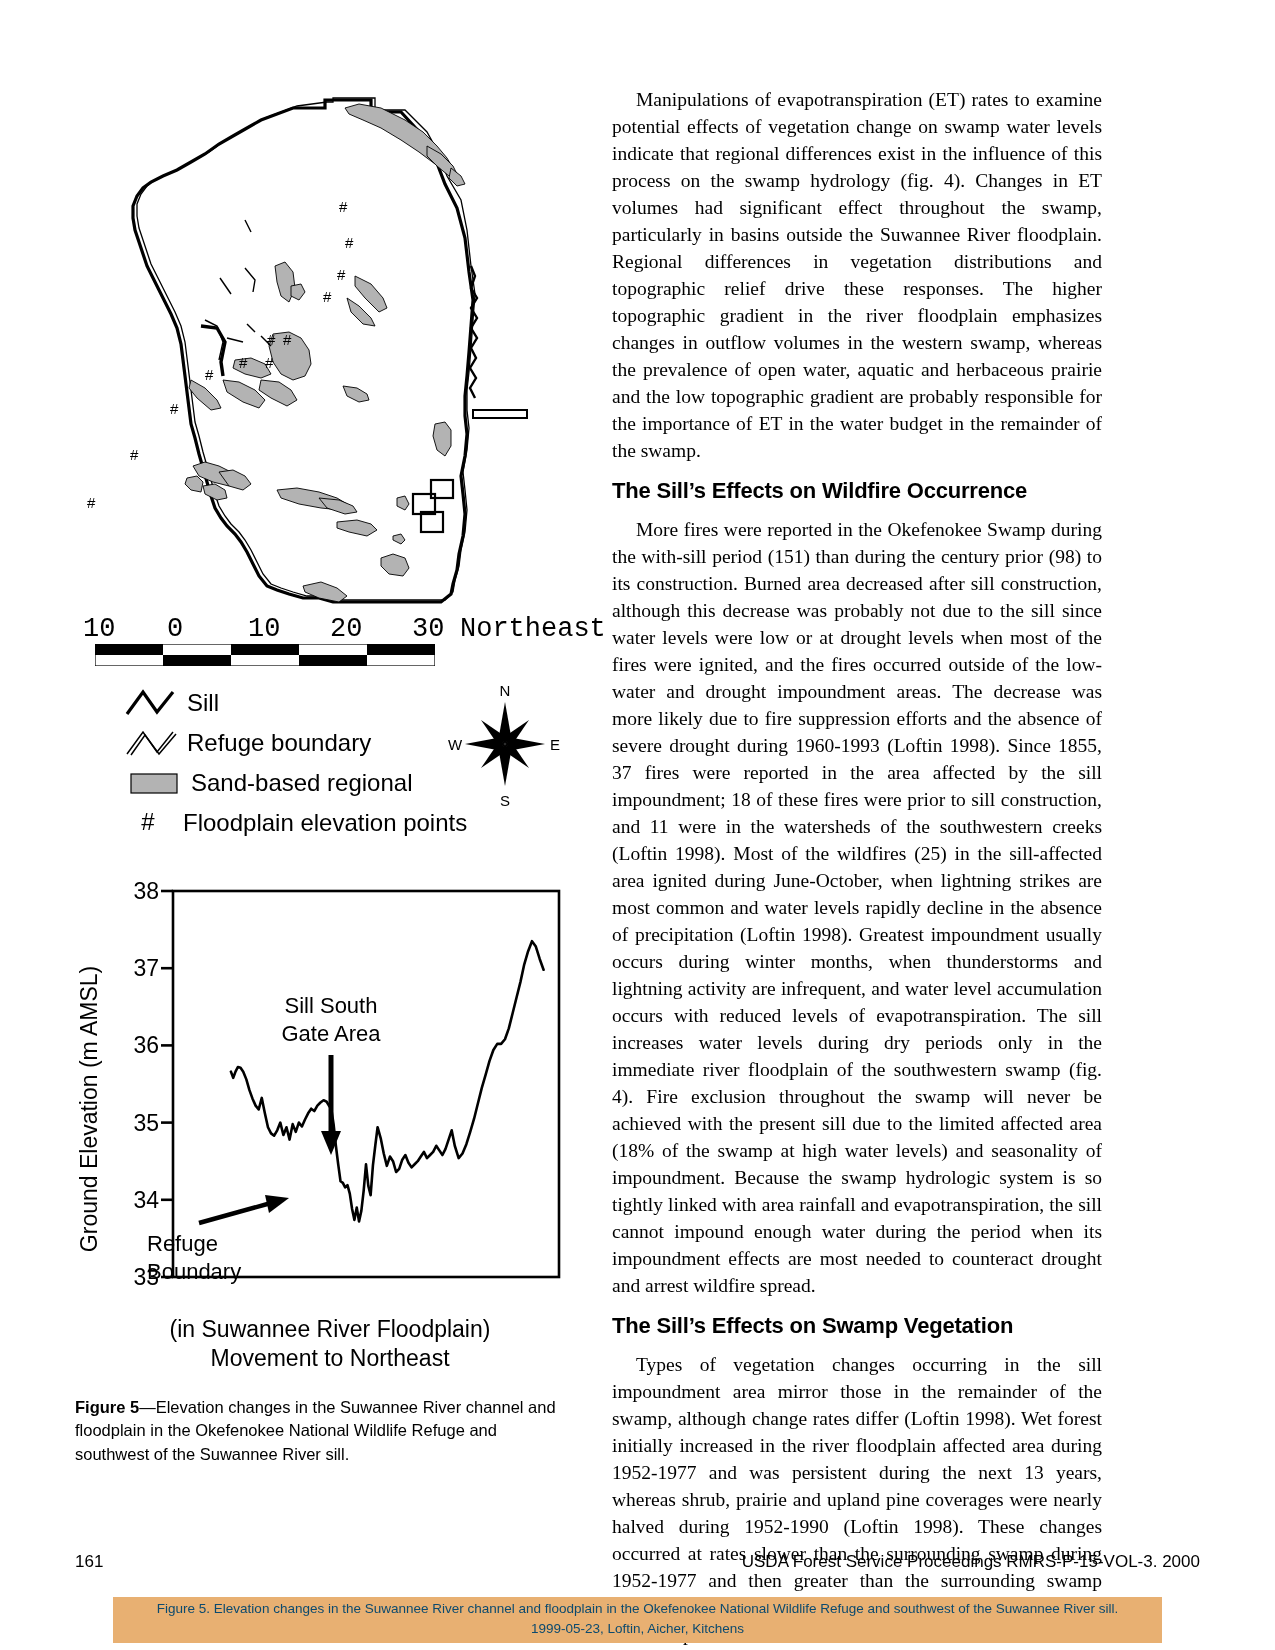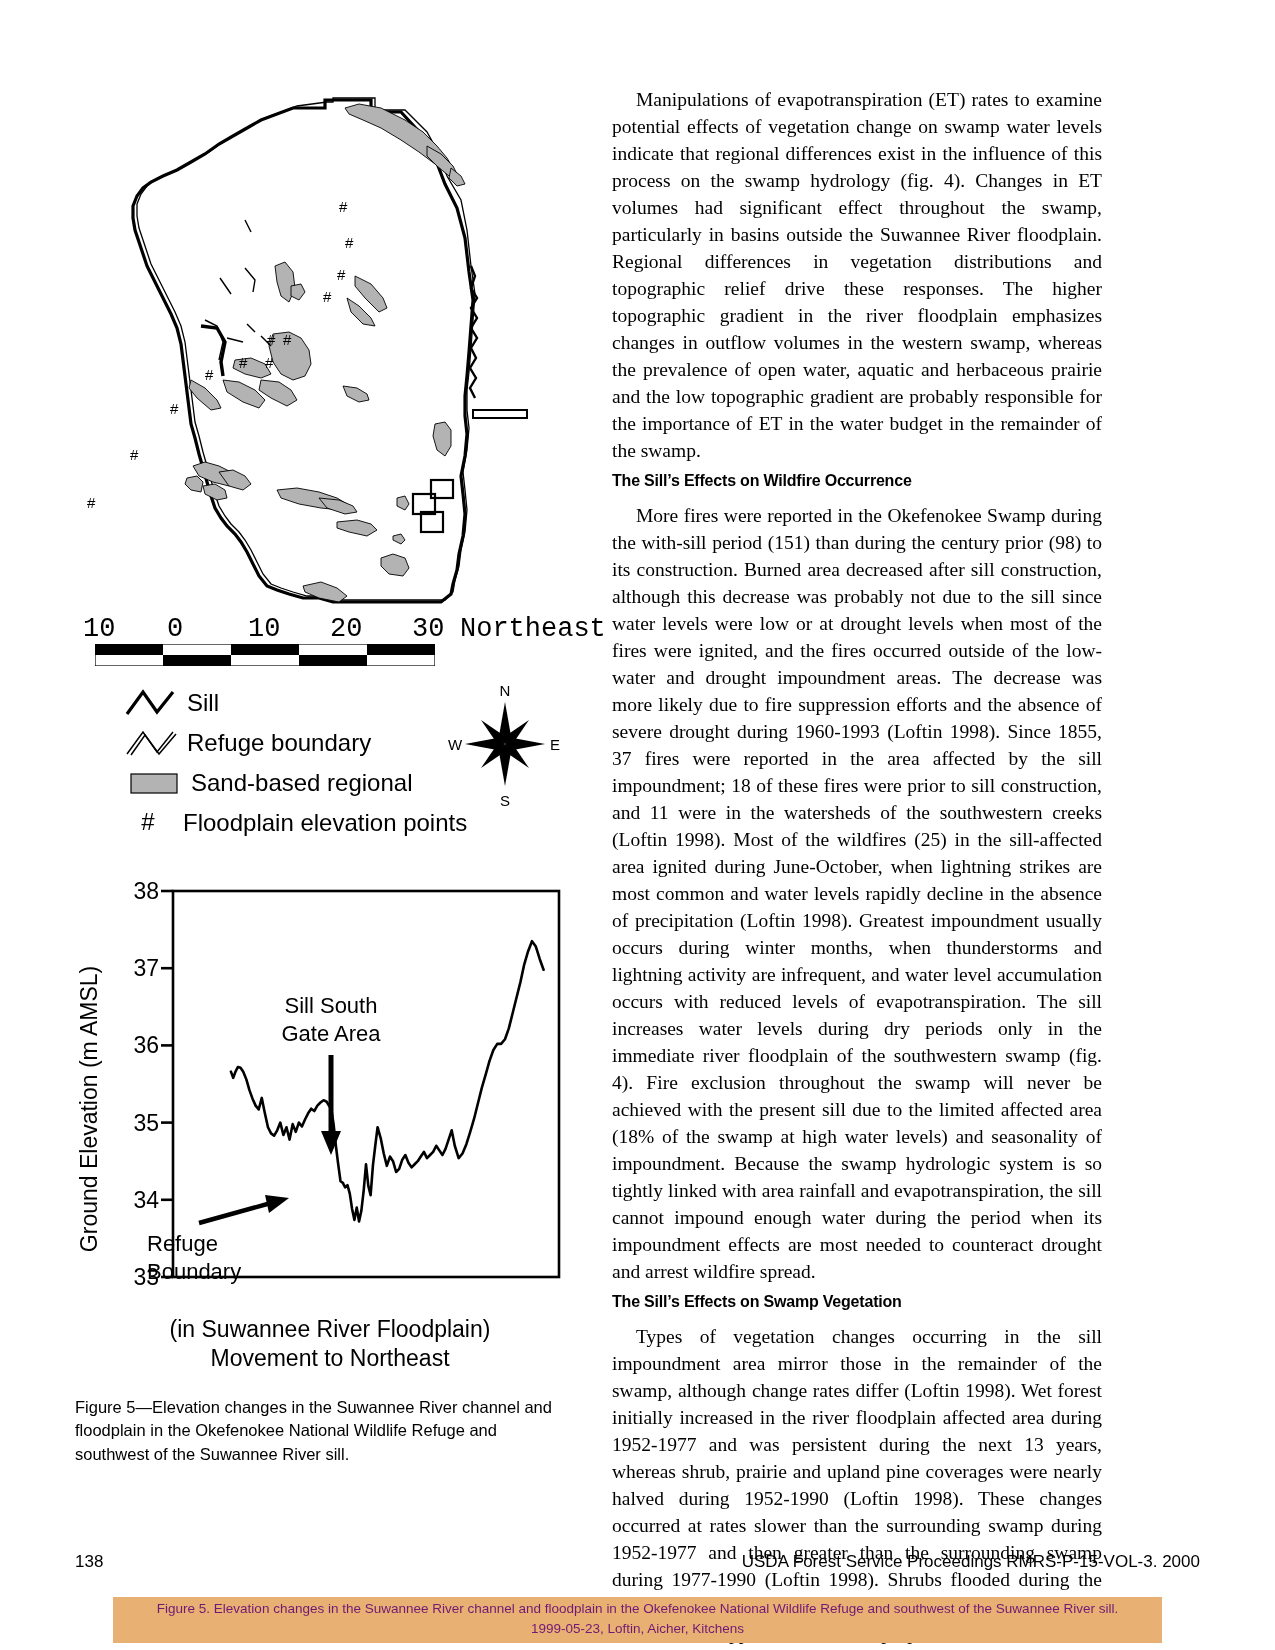--- a/index.html
+++ b/index.html
@@ -64,63 +64,63 @@
     font-family:"Liberation Sans", sans-serif;
     font-size:23px; line-height:1.28;
     margin-top:6px;
   }
 
   #figure-caption {
     width:500px; margin-top:22px;
     font-family:"Liberation Sans", sans-serif;
     font-size:16.5px; line-height:1.42; text-align:left;
   }
-  #figure-caption b { font-weight:normal;margin-top:12px; }
+  #figure-caption b { font-weight:bold;margin-top:12px; }
 
   
   #right-column {
     position:absolute;
     left:612px; top:86px;
     width:490px;
   }
   #right-column p {
     margin:0 0 0 0;
     font-size:19.5px;
     line-height:1.385;
     text-align:justify;
     text-indent:24px;
     hyphens:auto;
     -webkit-hyphens:auto;
   }
   #right-column h2 {
     font-family:"Liberation Sans", sans-serif;
-    font-size:16px;
+    font-size:22px;
     font-weight:bold;
-    margin:8px 0 12px 0;
+    margin:14px 0 12px 0;
     text-indent:0;
     letter-spacing:-0.2px;
   }
 
   
   #footer {
     position:absolute; left:75px; top:1552px; width:1125px;
     font-family:"Liberation Sans", sans-serif;
     font-size:17px;
     display:flex; align-items:baseline;
   }
   #page-number { width:300px; }
   #footer-source { flex:1; text-align:right; }
 
   
   #annotation-banner {
     position:absolute; left:113px; top:1597px; width:1049px;
     background:#e8b072;
     text-align:center;
     font-family:"Liberation Sans", sans-serif;
-    color:#701a75;
+    color:#0c4a6e;
     padding:2px 0 3px 0;
   }
   #annotation-line1 { font-size:13.5px; line-height:1.5; white-space:nowrap; }
   #annotation-line2 { font-size:13.5px; line-height:1.5; white-space:nowrap; }
 </style>
 </head>
 <body>
 
 <div class="page">
 
@@ -346,21 +346,21 @@
     <p>Manipulations of evapotranspiration (ET) rates to examine potential effects of vegetation change on swamp water levels indicate that regional differences exist in the influence of this process on the swamp hydrology (fig. 4). Changes in ET volumes had significant effect throughout the swamp, particularly in basins outside the Suwannee River floodplain. Regional differences in vegetation distributions and topographic relief drive these responses. The higher topographic gradient in the river floodplain emphasizes changes in outflow volumes in the western swamp, whereas the prevalence of open water, aquatic and herbaceous prairie and the low topographic gradient are probably responsible for the importance of ET in the water budget in the remainder of the swamp.</p>
 
     <h2>The Sill’s Effects on Wildfire Occurrence</h2>
     <p>More fires were reported in the Okefenokee Swamp during the with-sill period (151) than during the century prior (98) to its construction. Burned area decreased after sill construction, although this decrease was probably not due to the sill since water levels were low or at drought levels when most of the fires were ignited, and the fires occurred outside of the low-water and drought impoundment areas. The decrease was more likely due to fire suppression efforts and the absence of severe drought during 1960-1993 (Loftin 1998). Since 1855, 37 fires were reported in the area affected by the sill impoundment; 18 of these fires were prior to sill construction, and 11 were in the watersheds of the southwestern creeks (Loftin 1998). Most of the wildfires (25) in the sill-affected area ignited during June-October, when lightning strikes are most common and water levels rapidly decline in the absence of precipitation (Loftin 1998). Greatest impoundment usually occurs during winter months, when thunderstorms and lightning activity are infrequent, and water level accumulation occurs with reduced levels of evapotranspiration. The sill increases water levels during dry periods only in the immediate river floodplain of the southwestern swamp (fig. 4). Fire exclusion throughout the swamp will never be achieved with the present sill due to the limited affected area (18% of the swamp at high water levels) and seasonality of impoundment. Because the swamp hydrologic system is so tightly linked with area rainfall and evapotranspiration, the sill cannot impound enough water during the period when its impoundment effects are most needed to counteract drought and arrest wildfire spread.</p>
 
     <h2>The Sill’s Effects on Swamp Vegetation</h2>
     <p>Types of vegetation changes occurring in the sill impoundment area mirror those in the remainder of the swamp, although change rates differ (Loftin 1998). Wet forest initially increased in the river floodplain affected area during 1952-1977 and was persistent during the next 13 years, whereas shrub, prairie and upland pine coverages were nearly halved during 1952-1990 (Loftin 1998). These changes occurred at rates slower than the surrounding swamp during 1952-1977 and then greater than the surrounding swamp during 1977-1990 (Loftin 1998). Shrubs flooded during the initial impoundment did not survive unless located on elevated surfaces. The apparent increase in proportion of</p>
   </div>
 
   <div id="footer">
-    <span id="page-number">138</span>
+    <span id="page-number">161</span>
     <span id="footer-source">USDA Forest Service Proceedings RMRS-P-15-VOL-3. 2000</span>
   </div>
 
   <div id="annotation-banner">
     <div id="annotation-line1">Figure 5. Elevation changes in the Suwannee River channel and floodplain in the Okefenokee National Wildlife Refuge and southwest of the Suwannee River sill.</div>
     <div id="annotation-line2">1999-05-23, Loftin, Aicher, Kitchens</div>
   </div>
 
 </div>
 

